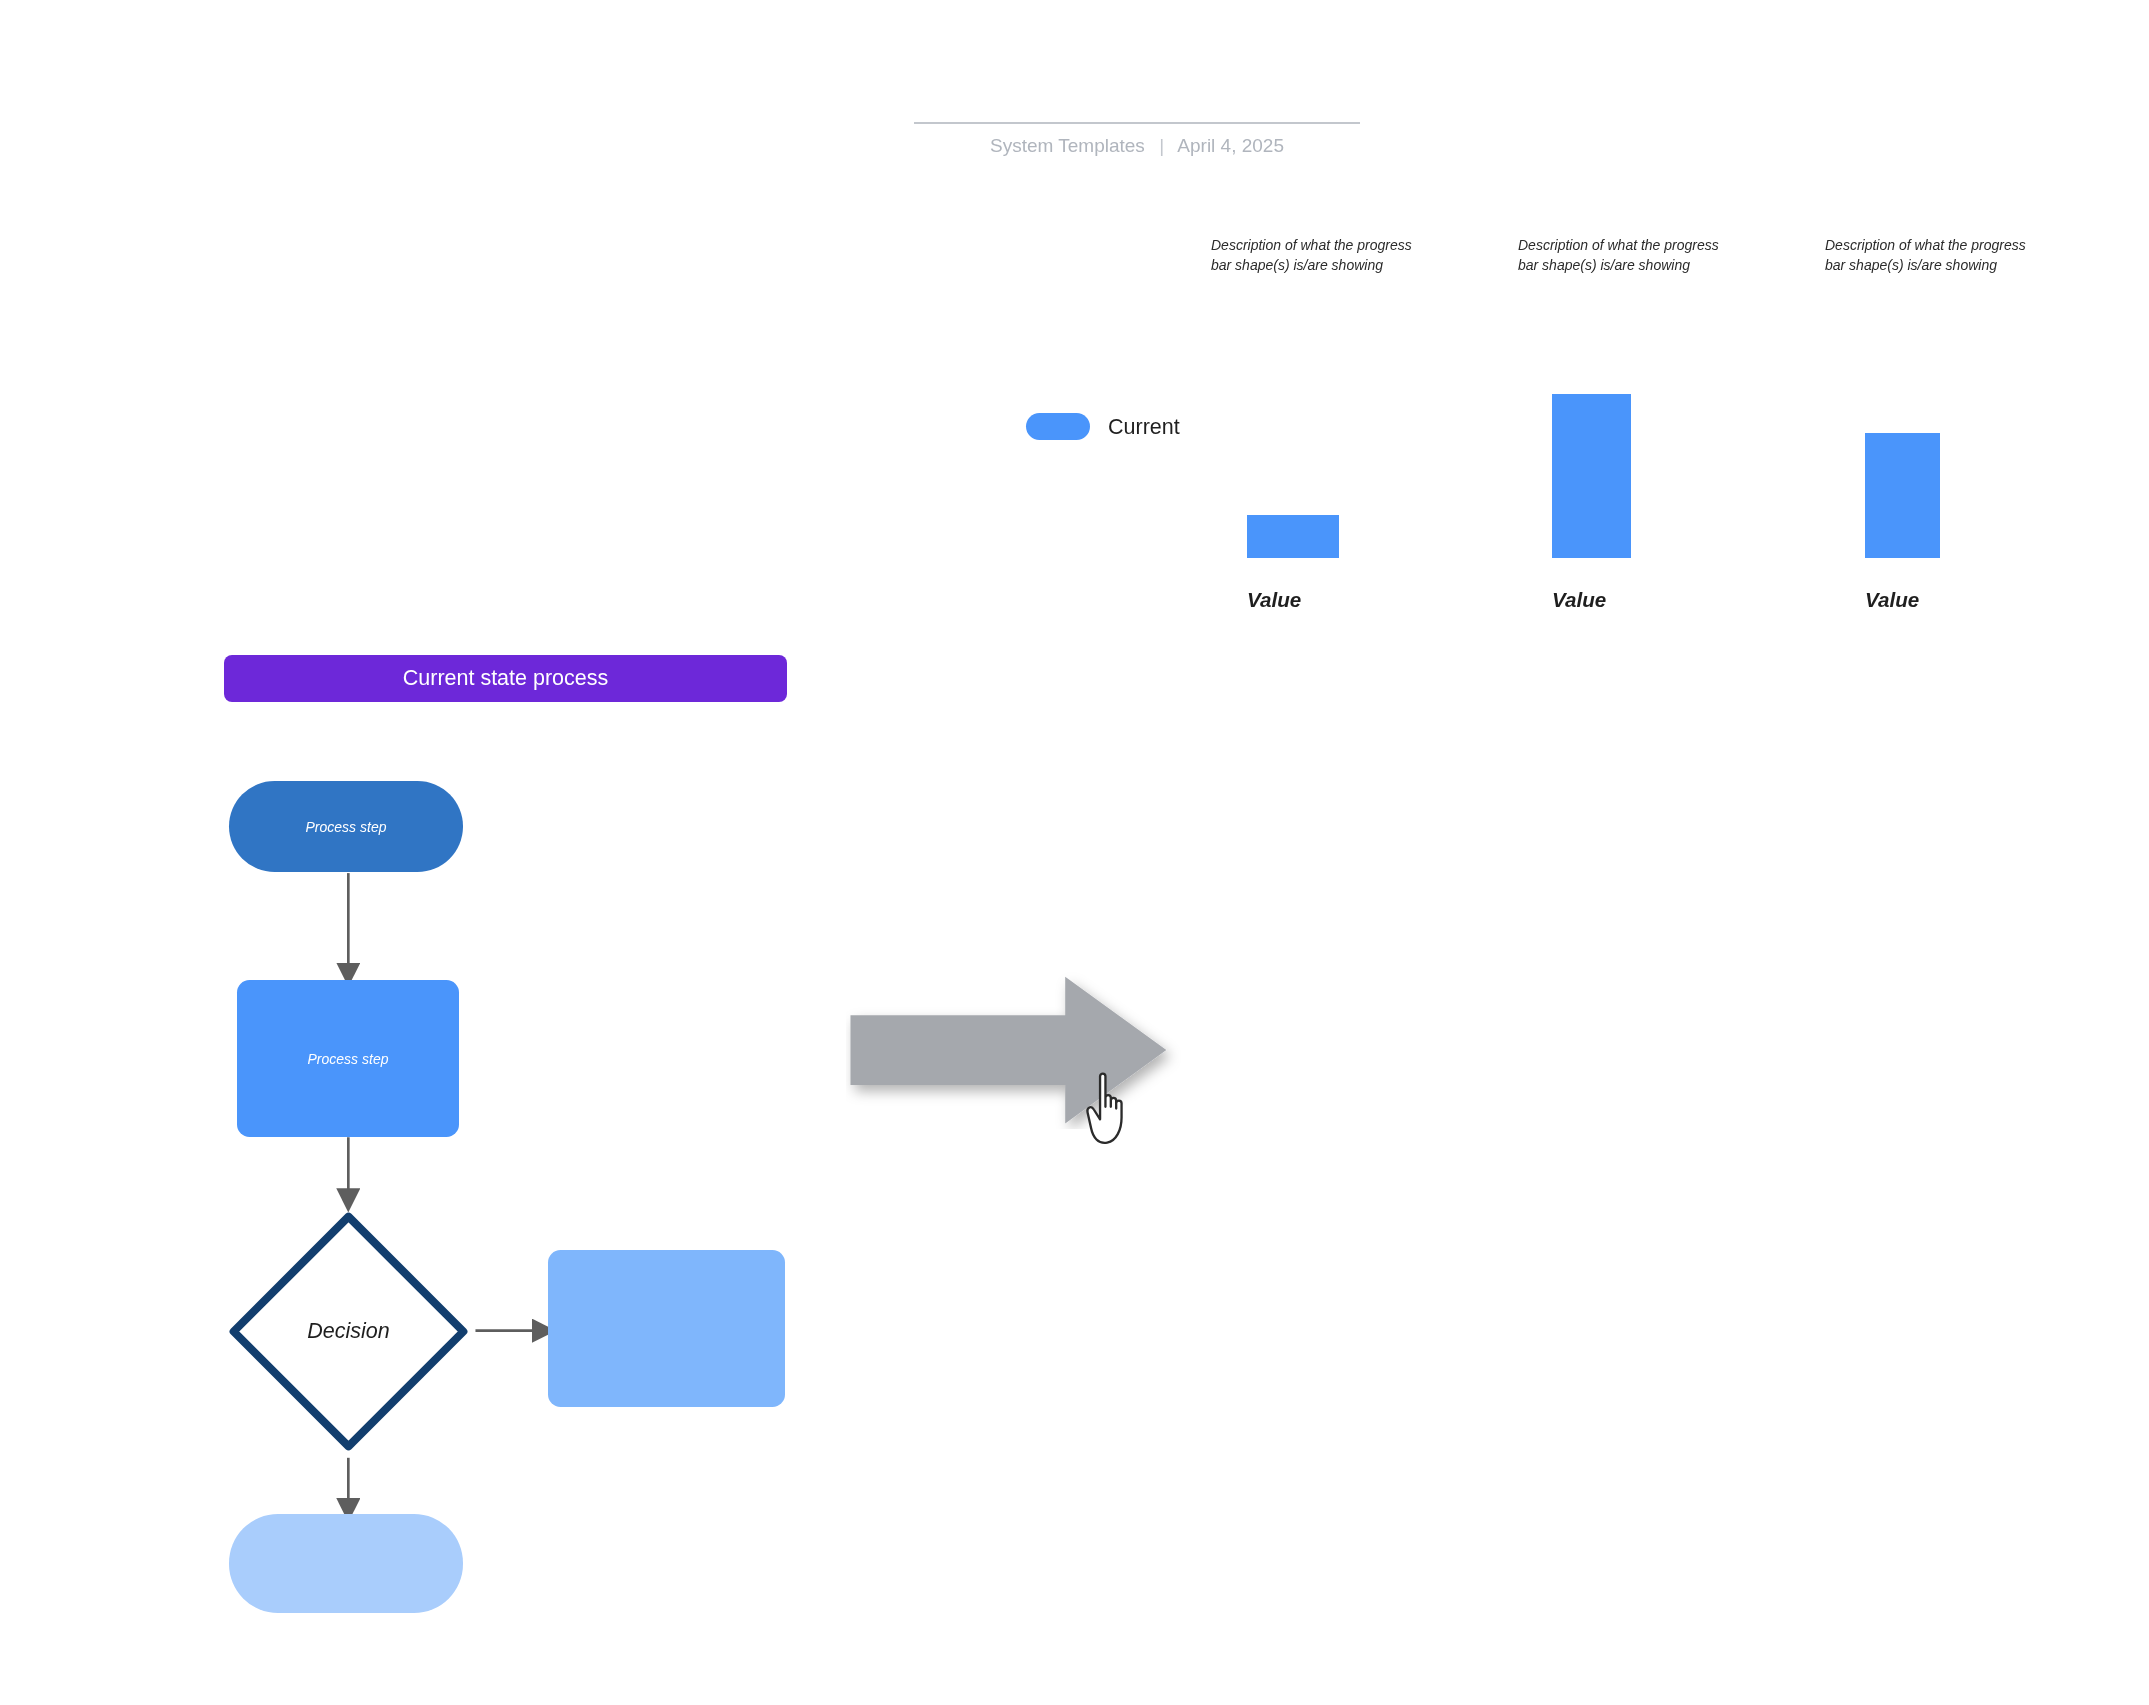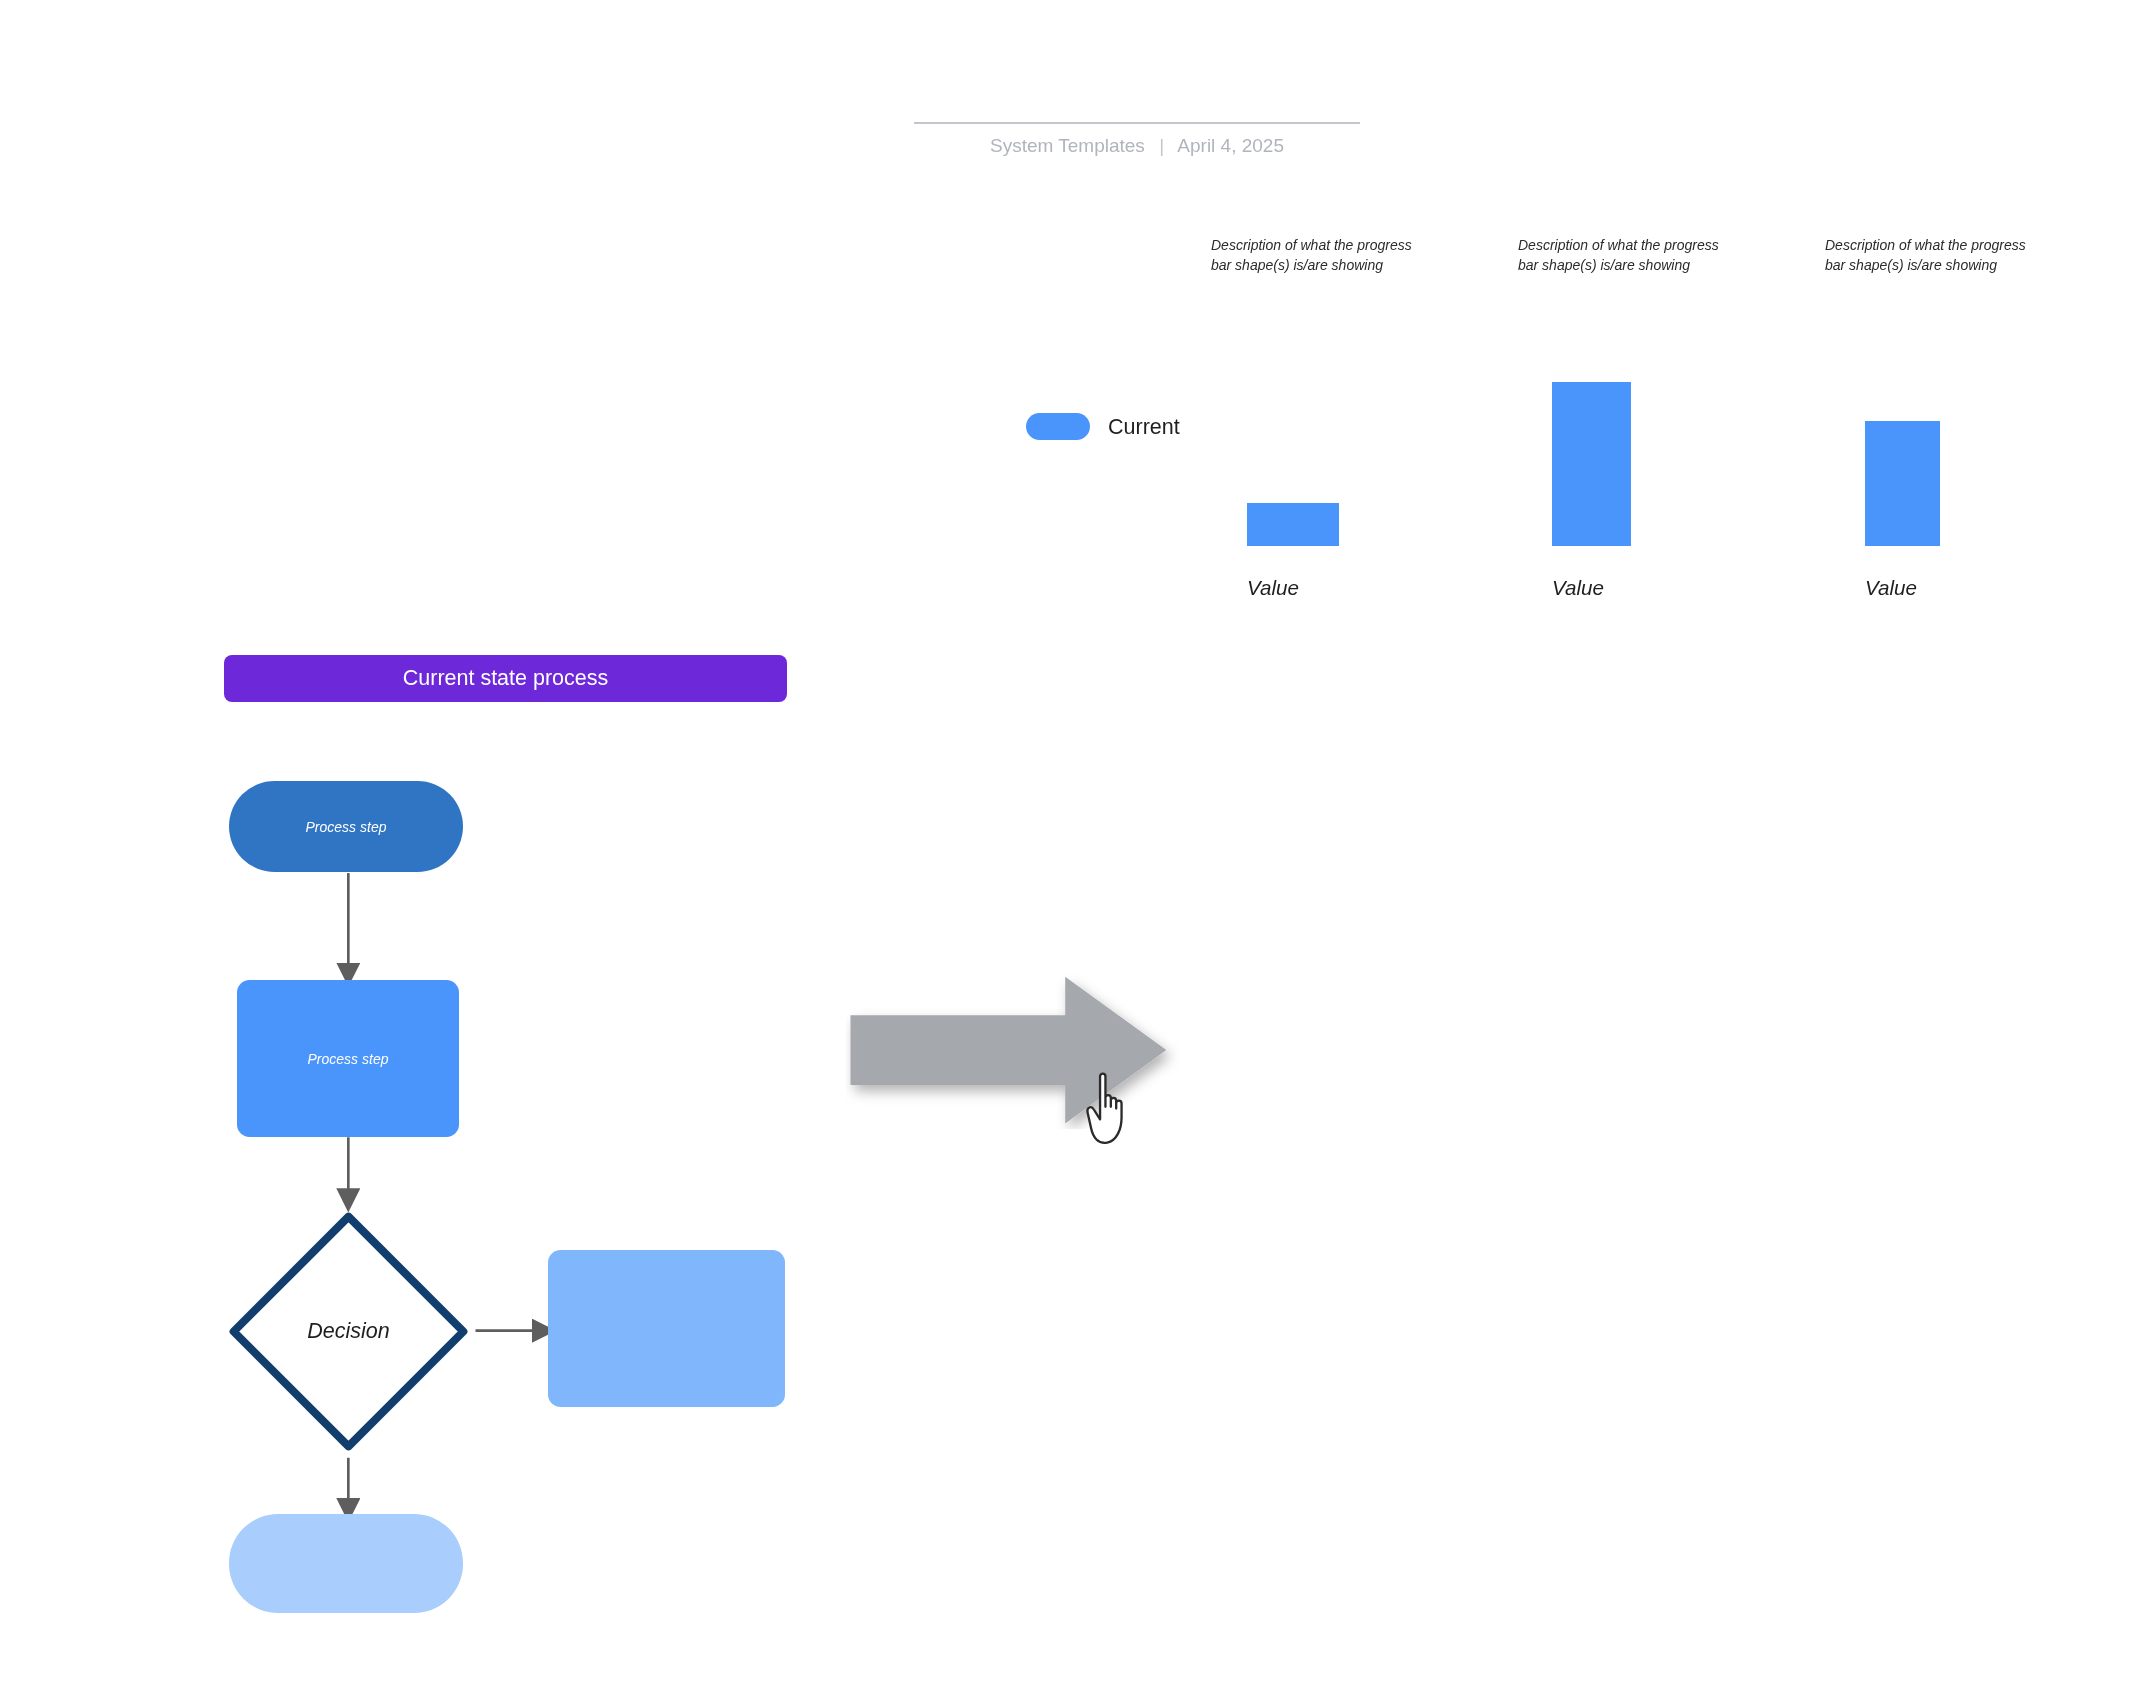--- a/index.html
+++ b/index.html
@@ -78,22 +78,23 @@
     background: #4a95fb;
   }
   #legend-label {
     font-size: 21.5px;
     color: #1f1f1f;
   }
 
   .bar-col {
     position: absolute;
     width: 143px;
-    top: 372px;
+    top: 384px;
     height: 224px;
+    font-weight: bold;
   }
   .bar-col-1 { left: 1222px; }
   .bar-col-2 { left: 1526px; }
   .bar-col-3 { left: 1831px; }
 
   .bar-plot {
     position: absolute;
     left: 0;
     top: 0;
     width: 143px;

